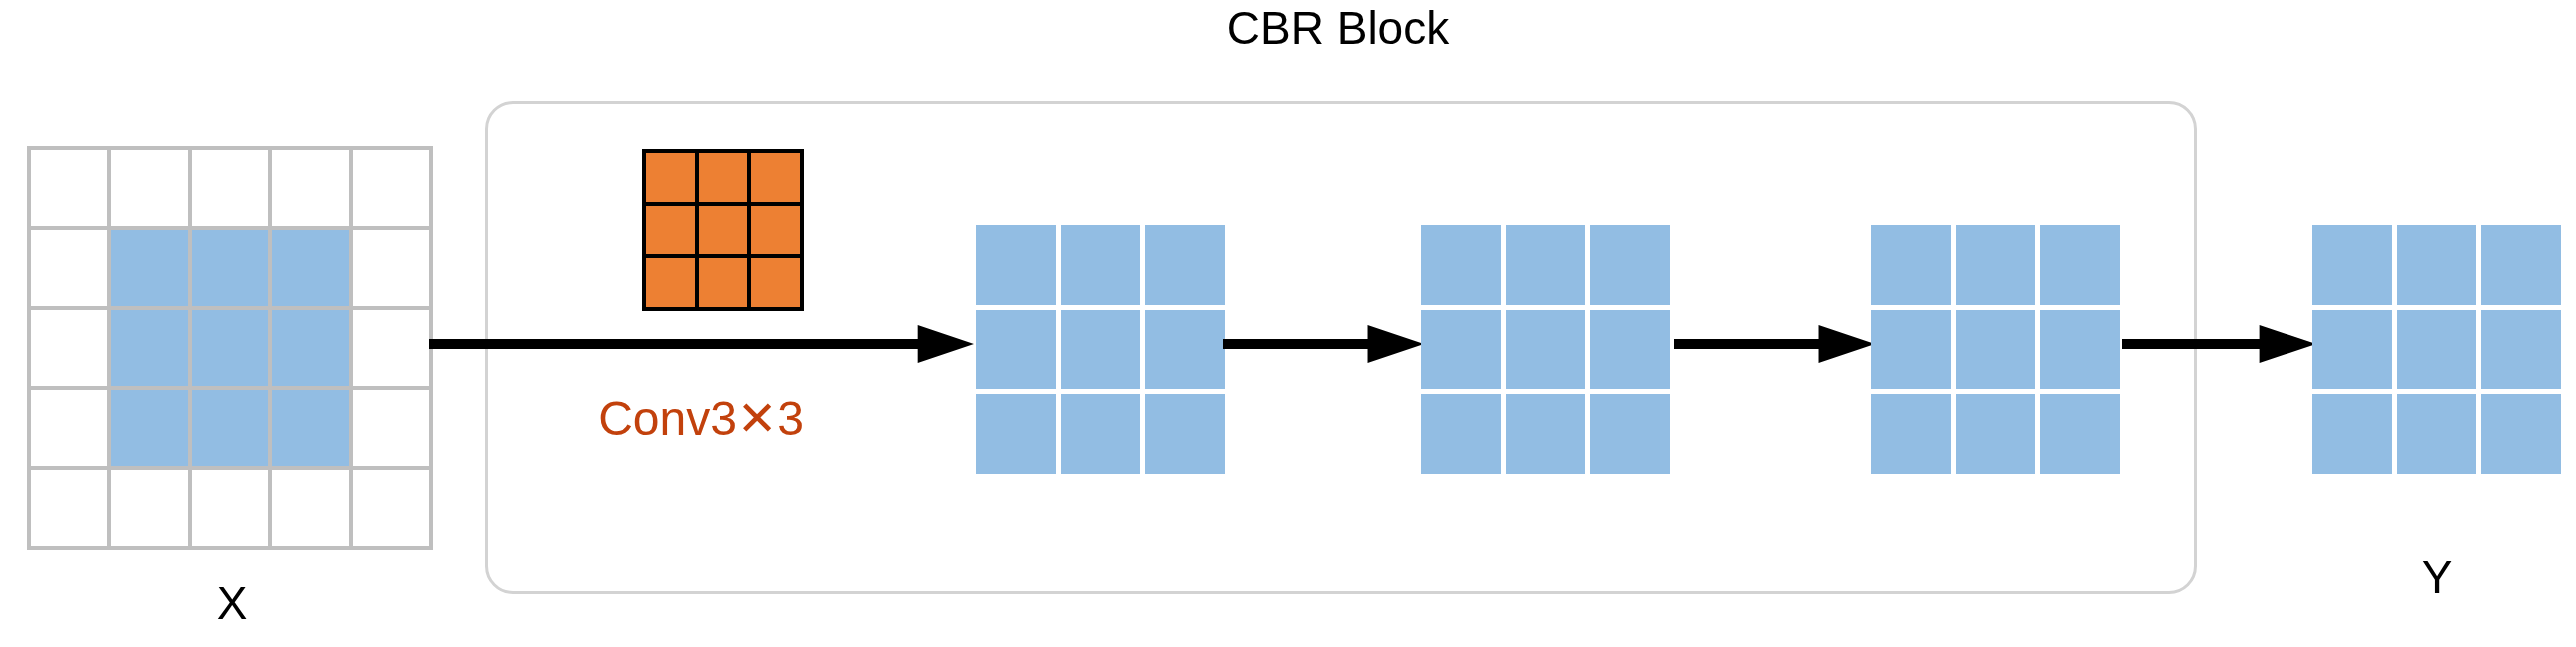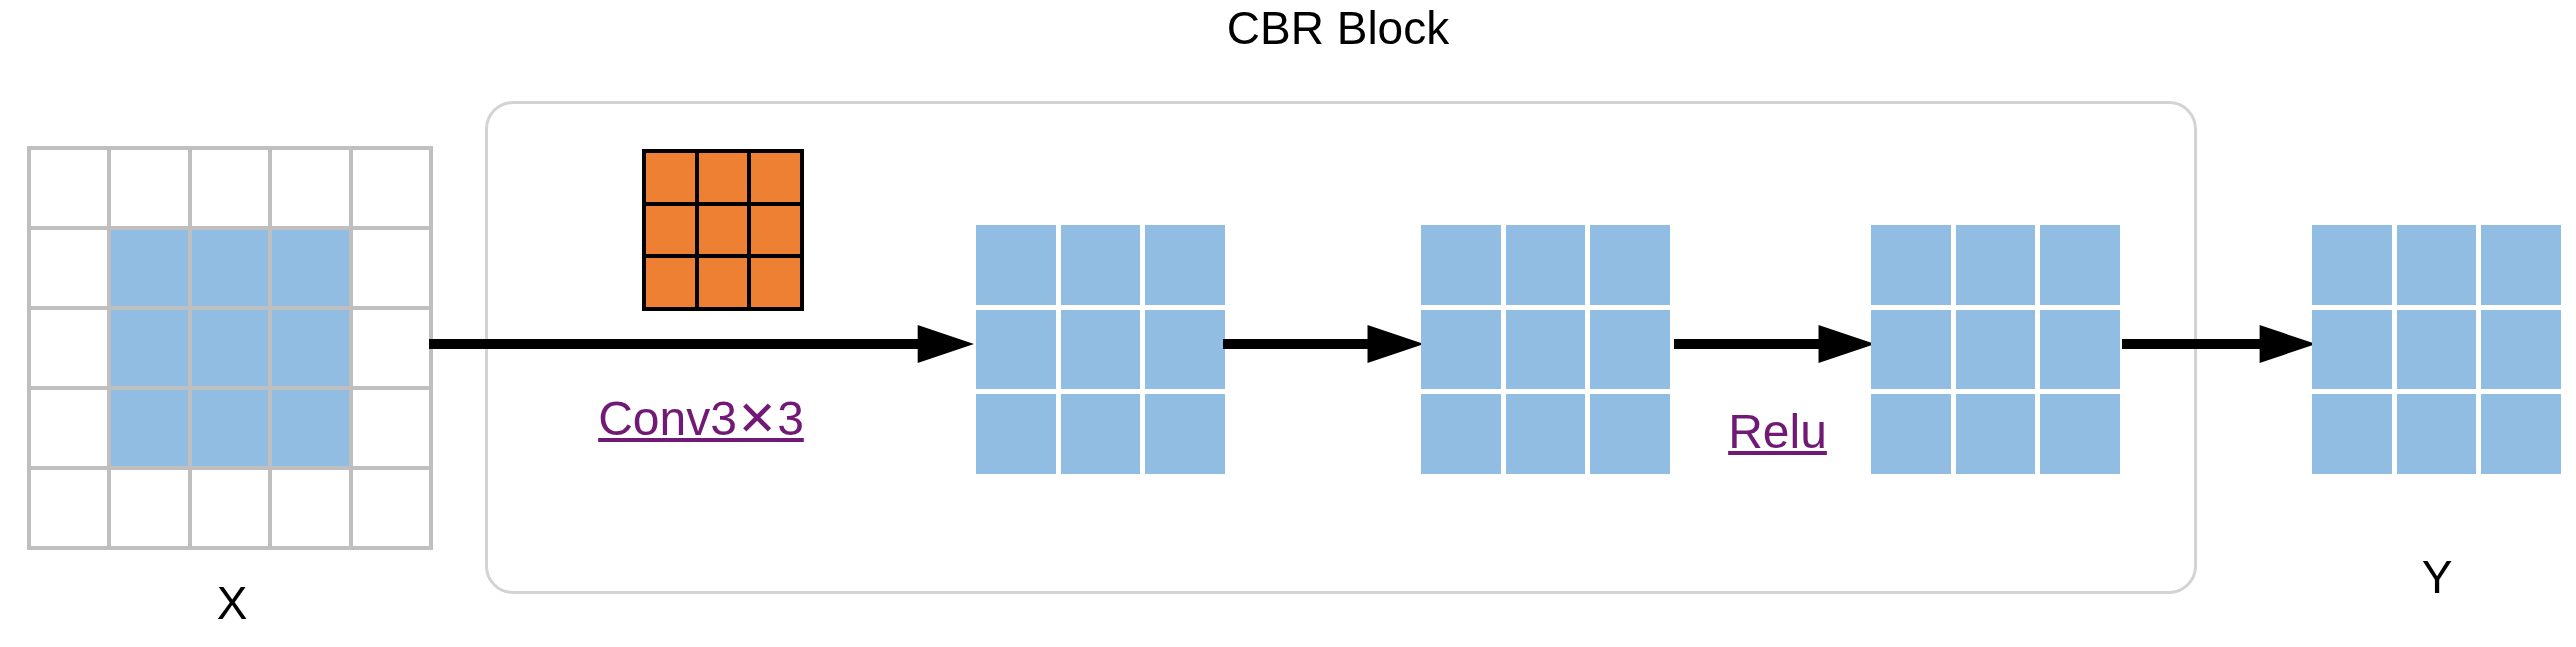--- a/index.html
+++ b/index.html
@@ -117,25 +117,24 @@
 
   .arrow-conv { left: 429px; top: 325px; width: 545px; }
   .arrow-bn   { left: 1223px; top: 325px; width: 201px; }
   .arrow-relu { left: 1674px; top: 325px; width: 201px; }
   .arrow-out  { left: 2122px; top: 325px; width: 194px; }
 
   
   .op-label {
     position: absolute;
     font-size: 48px;
-    color: #701a75;
+    color: #c2410c;
     text-align: center;
     white-space: nowrap;
     line-height: 1;
-    text-decoration: underline;
   }
   .op-conv { left: 477px; top: 395px; width: 448px; }
   .op-bn   { left: 1210px; top: 408px; width: 232px; }
   .op-relu { left: 1645px; top: 408px; width: 265px; }
 </style>
 </head>
 <body>
 
 <div id="canvas">
 
@@ -224,21 +223,20 @@
     <div class="fmap-cell"></div>
     <div class="fmap-cell"></div>
     <div class="fmap-cell"></div>
   </div>
 
   <div class="arrow arrow-relu">
     <svg viewBox="0 0 242 46" preserveAspectRatio="none">
       <path d="M0,17 L174,17 L174,0 L242,23 L174,46 L174,29 L0,29 Z" fill="#000000"></path>
     </svg>
   </div>
-  <div class="op-label op-relu">Relu</div>
 
   <div class="fmap fmap-3">
     <div class="fmap-cell"></div>
     <div class="fmap-cell"></div>
     <div class="fmap-cell"></div>
     <div class="fmap-cell"></div>
     <div class="fmap-cell"></div>
     <div class="fmap-cell"></div>
     <div class="fmap-cell"></div>
     <div class="fmap-cell"></div>

